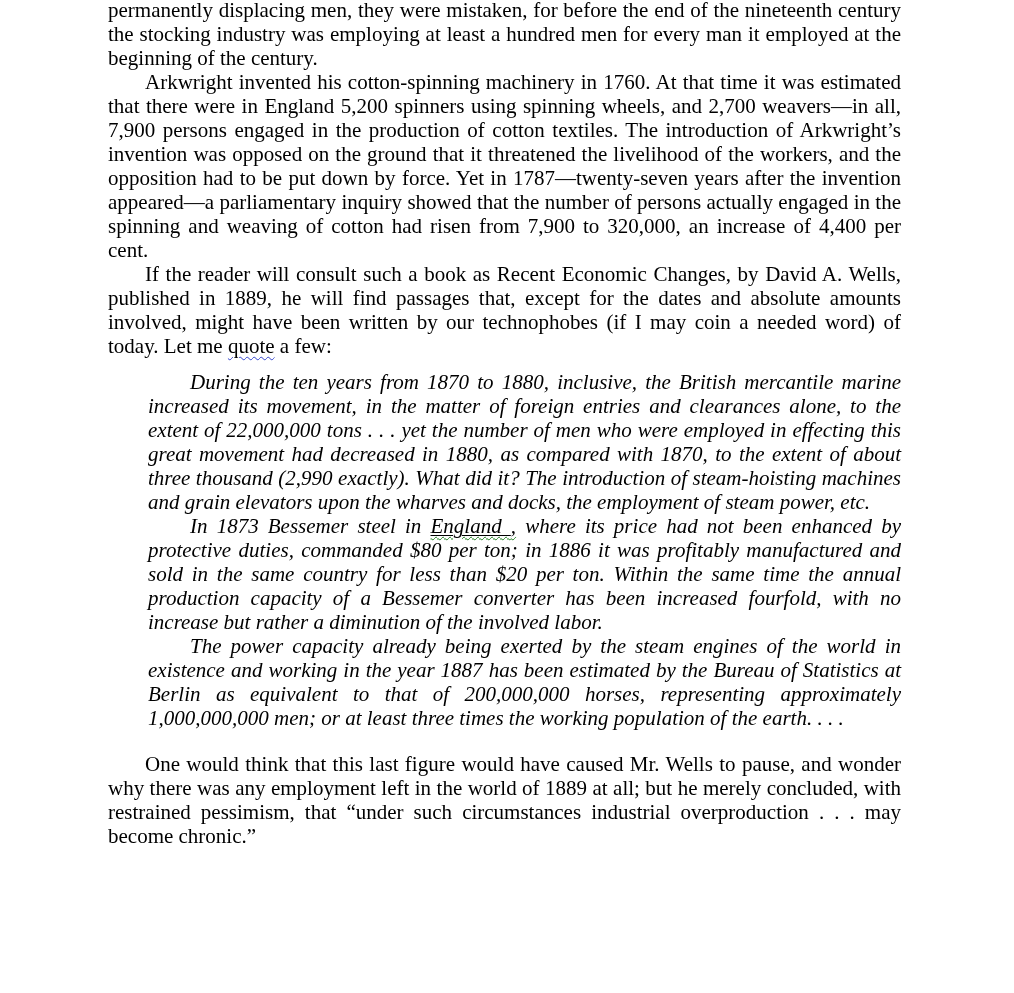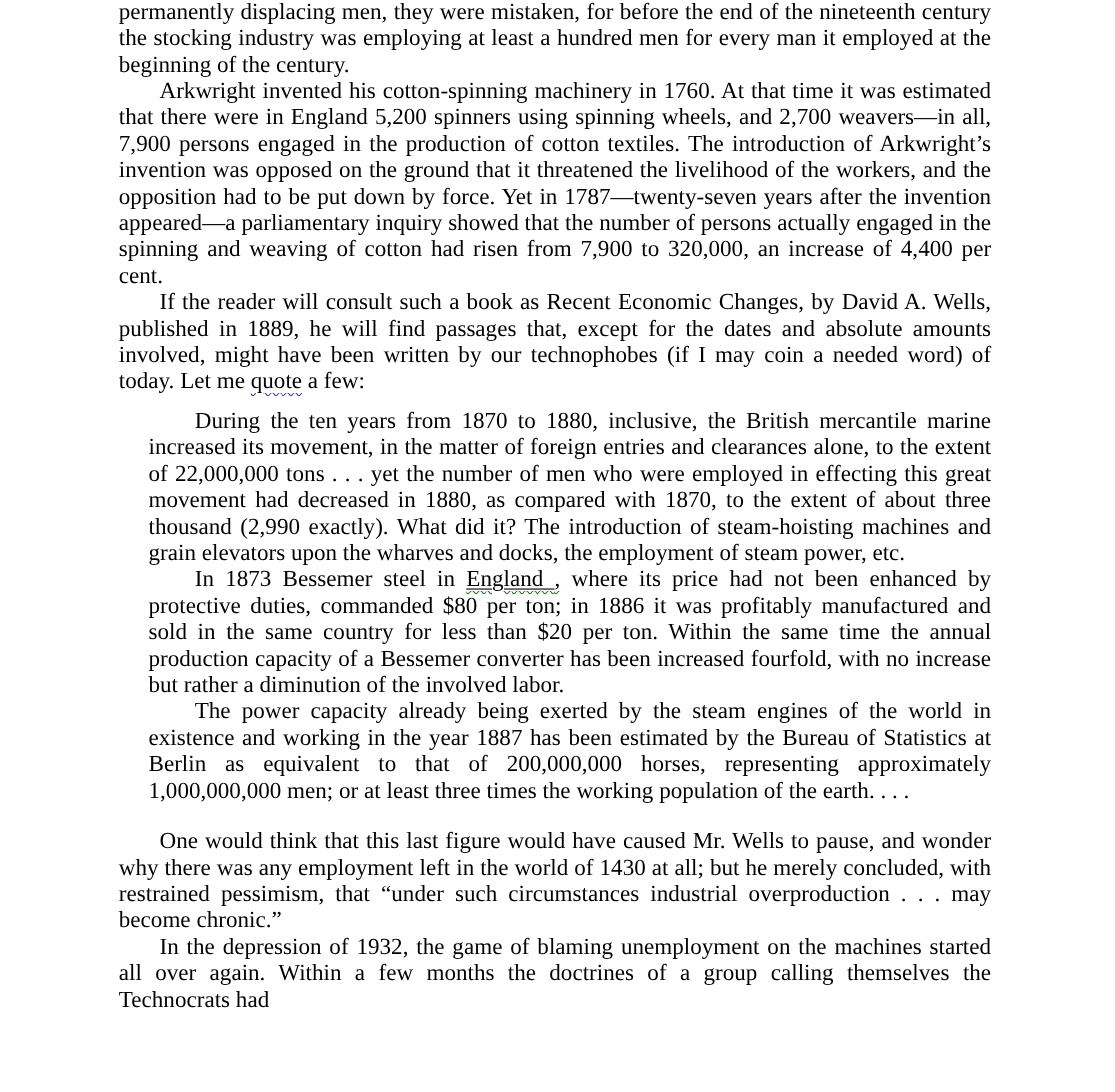--- a/index.html
+++ b/index.html
@@ -19,21 +19,21 @@
     top: -2px;
     width: 793px;
     font-family: "Liberation Serif", serif;
     font-size: 21px;
     line-height: 24px;
     color: #000000;
     text-align: justify;
   }
   .para { margin: 0; padding: 0; }
   .para.indent { text-indent: 37px; }
-  .para.quote { margin-left: 27px; }
+  .para.quote { margin-left: 40px; font-style: italic; }
   .para.quote.indent { text-indent: 42px; }
   .gap-before-quote { margin-top: 12px; }
   .gap-after-quote  { margin-top: 22px; }
 
   .i { }
   .u {
     text-decoration: underline solid #000000;
     text-decoration-thickness: 1px;
     text-underline-offset: 2px;
   }
@@ -51,15 +51,14 @@
 </head>
 <body>
 
 <div id="page">
     <p class="para body"><span>permanently displacing men, they were mistaken, for before the end of the nineteenth century the stocking industry was employing at least a hundred men for every man it employed at the beginning of the century.</span></p>
     <p class="para body indent"><span>Arkwright invented his cotton-spinning machinery in 1760. At that time it was estimated that there were in England 5,200 spinners using spinning wheels, and 2,700 weavers—in all, 7,900 persons engaged in the production of cotton textiles. The introduction of Arkwright’s invention was opposed on the ground that it threatened the livelihood of the workers, and the opposition had to be put down by force. Yet in 1787—twenty-seven years after the invention appeared—a parliamentary inquiry showed that the number of persons actually engaged in the spinning and weaving of cotton had risen from 7,900 to 320,000, an increase of 4,400 per cent.</span></p>
     <p class="para body indent"><span>If the reader will consult such a book as </span><span><span class="i">Recent Economic Changes</span></span><span>, by David A. Wells, published in 1889, he will find passages that, except for the dates and absolute amounts involved, might have been written by our technophobes (if I may coin a needed word) of today. Let me </span><span><span class="sq-blue">quote</span></span><span> a few:</span></p>
     <p class="para quote indent gap-before-quote"><span>During the ten years from 1870 to 1880, inclusive, the British mercantile marine increased its movement, in the matter of foreign entries and clearances alone, to the extent of 22,000,000 tons . . . yet the number of men who were employed in effecting this great movement had decreased in 1880, as compared with 1870, to the extent of about three thousand (2,990 exactly). What did it? The introduction of steam-hoisting machines and grain elevators upon the wharves and docks, the employment of steam power, etc.</span></p>
     <p class="para quote indent"><span>In 1873 Bessemer steel in </span><span><span class="sq-green"><span class="u">England </span></span></span><span><span class="sq-green">,</span></span><span> where its price had not been enhanced by protective duties, commanded $80 per ton; in 1886 it was profitably manufactured and sold in the same country for less than $20 per ton. Within the same time the annual production capacity of a Bessemer converter has been increased fourfold, with no increase but rather a diminution of the involved labor.</span></p>
     <p class="para quote indent"><span>The power capacity already being exerted by the steam engines of the world in existence and working in the year 1887 has been estimated by the Bureau of Statistics at Berlin as equivalent to that of 200,000,000 horses, representing approximately 1,000,000,000 men; or at least three times the working population of the earth. . . .</span></p>
-    <p class="para body indent gap-after-quote"><span>One would think that this last figure would have caused Mr. Wells to pause, and wonder why there was any employment left in the world of 1430 at all; but he merely concluded, with restrained pessimism, that “under such circumstances industrial overproduction . . . may become chronic.”</span></p>
-    <p class="para body indent"><span>In the depression of 1932, the game of blaming unemployment on the machines started all over again. Within a few months the doctrines of a group calling themselves the Technocrats had</span></p>
+    <p class="para body indent gap-after-quote"><span>One would think that this last figure would have caused Mr. Wells to pause, and wonder why there was any employment left in the world of 1889 at all; but he merely concluded, with restrained pessimism, that “under such circumstances industrial overproduction . . . may become chronic.”</span></p>
   </div>
 
 </body></html>

